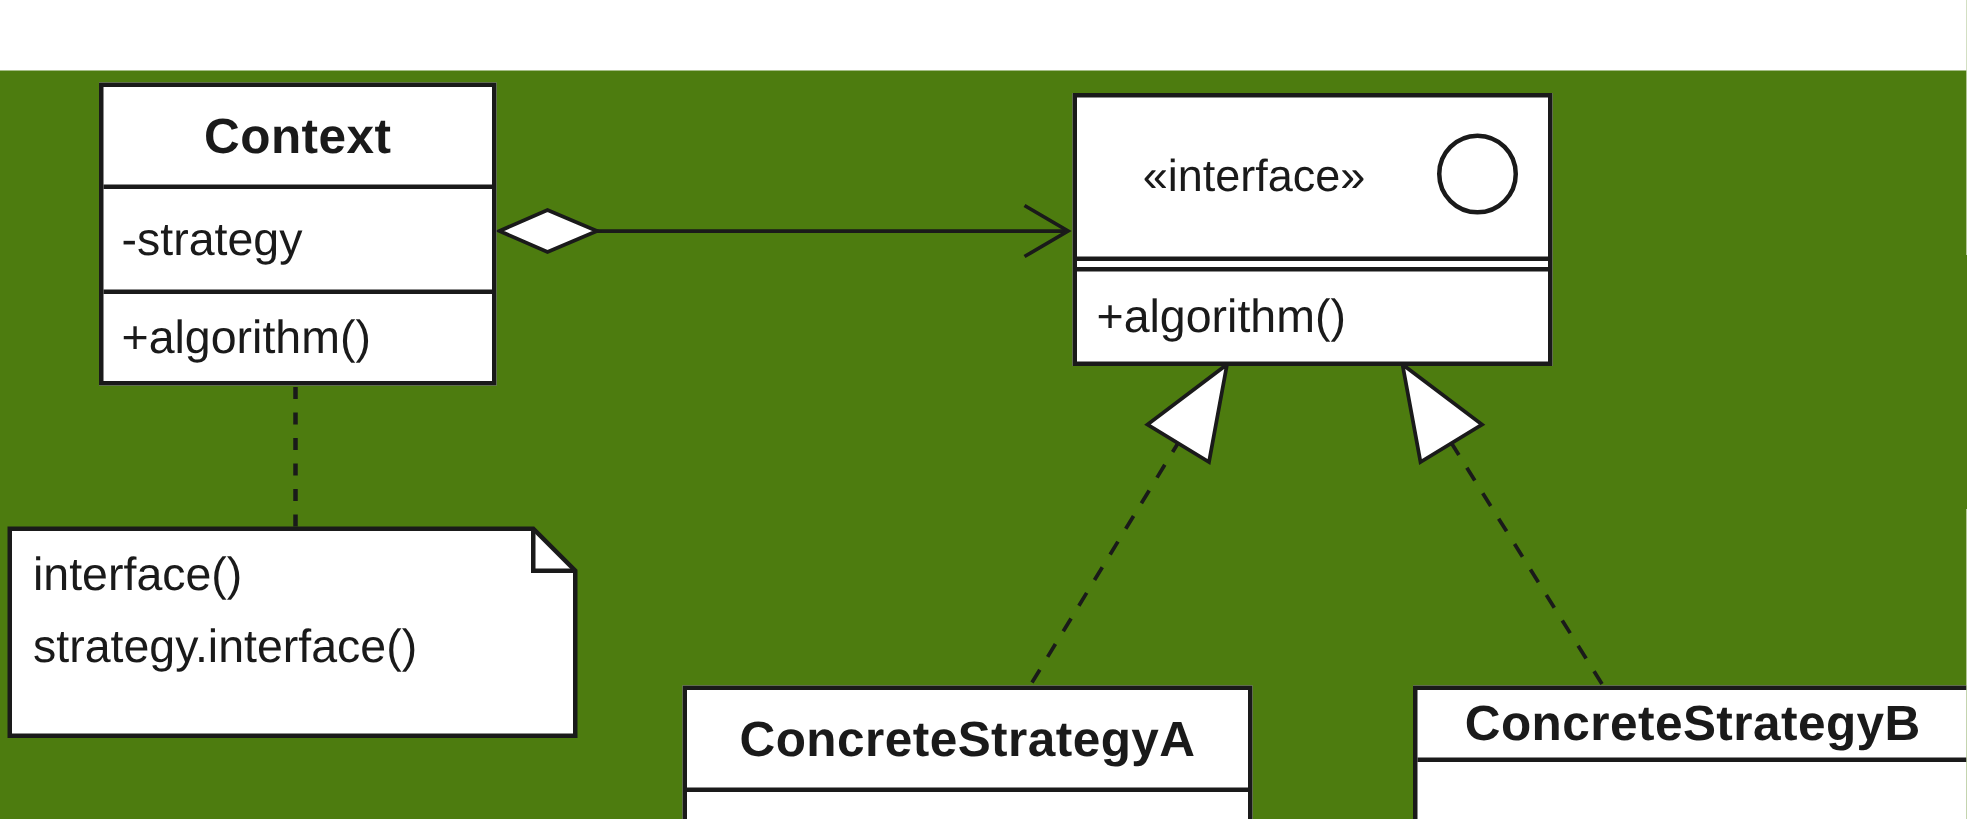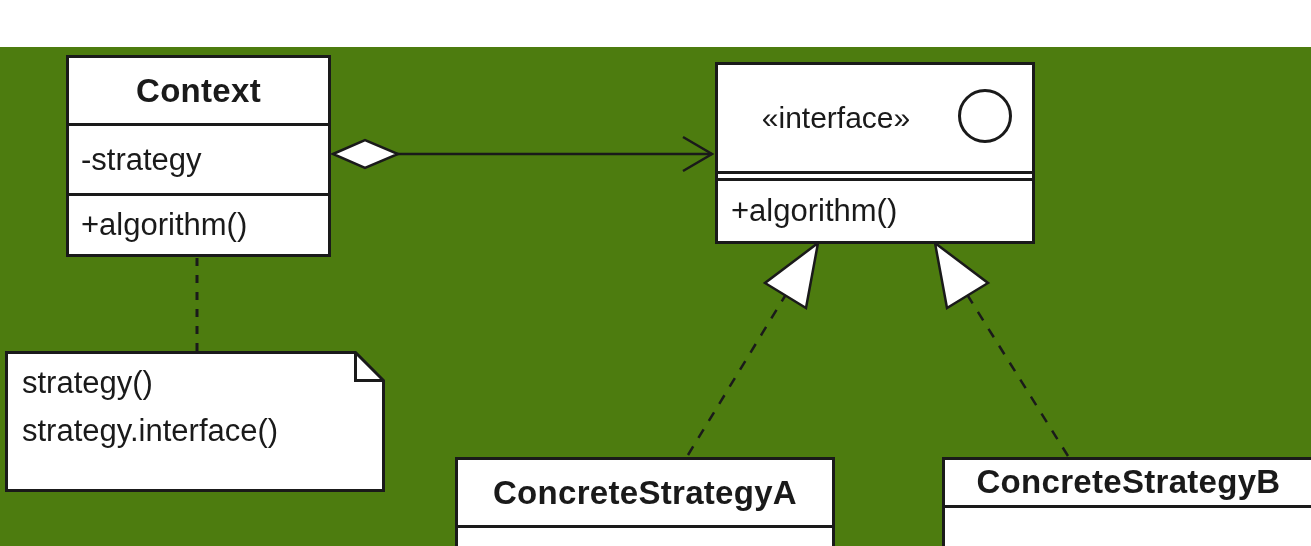--- a/index.html
+++ b/index.html
@@ -136,17 +136,17 @@
 
   <div class="uml-box" style="left:942px; top:410px; width:373px; height:128px;gap:26px;">
     <div class="compartment divided title-compartment" style="height:69px;">
       <span class="cls-name">ConcreteStrategyB</span>
     </div>
     <div class="compartment divided" style="height:31px;"></div>
     <div class="compartment" style="flex:1;"></div>
   </div>
 
   <div id="note-text">
-    <div>strategy()</div>
+    <div>interface()</div>
     <div>strategy.interface()</div>
   </div>
 
 </div>
 
 </body></html>

